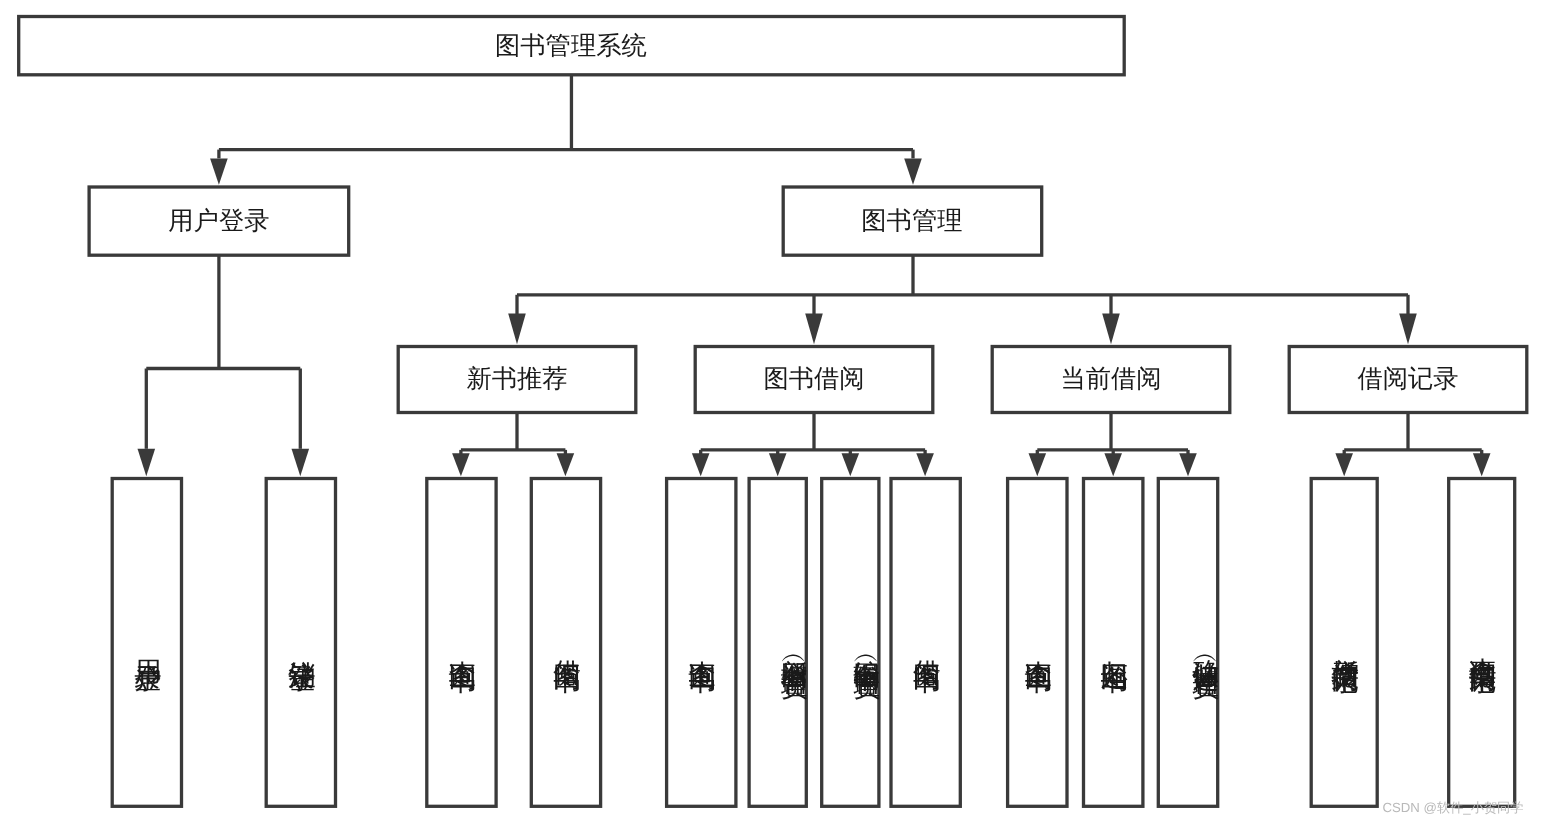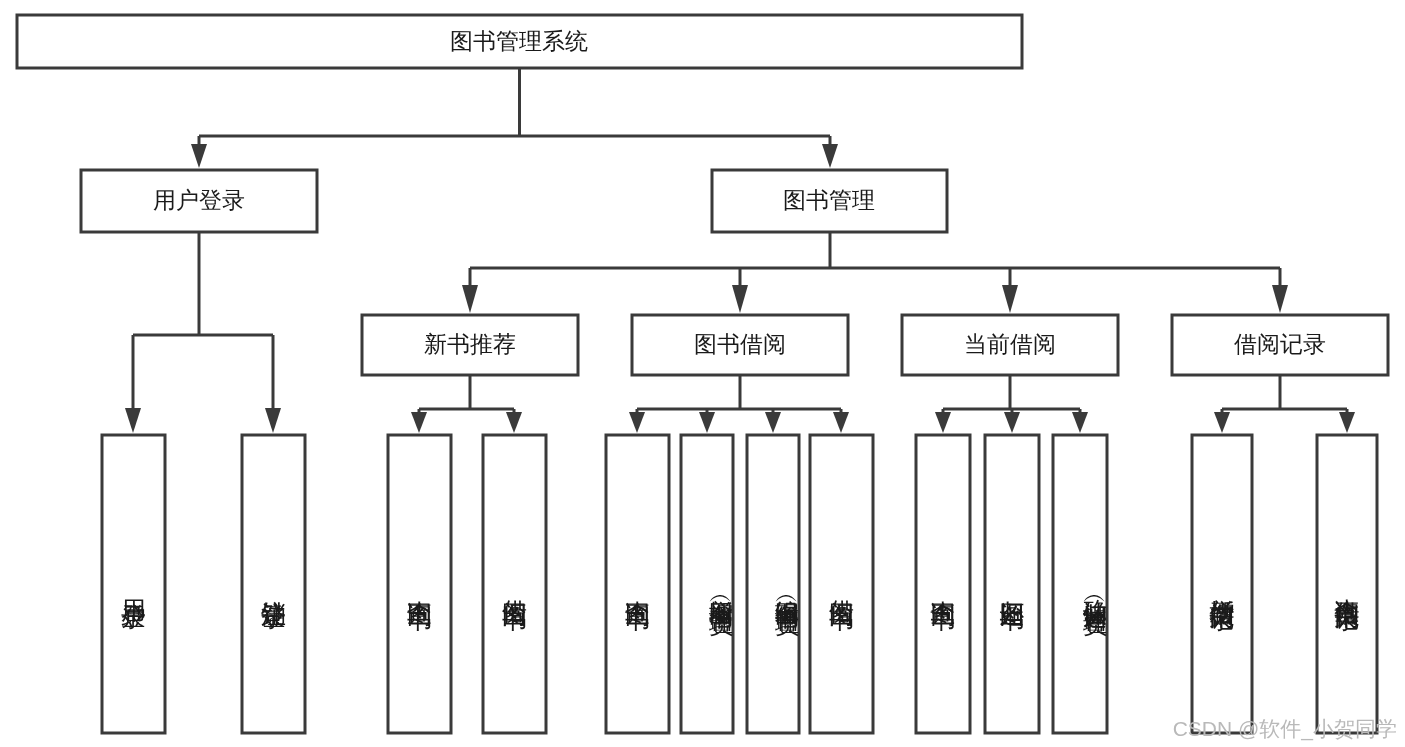--- a/index.html
+++ b/index.html
@@ -57,24 +57,24 @@
     color: #1a1a1a;
     letter-spacing: 2px;
     display: flex;
     align-items: center;
     justify-content: center;
     white-space: nowrap;
     pointer-events: none;
   }
   .watermark {
     position: absolute;
-    right: 8px;
+    right: 20px;
     bottom: 4px;
     font-family: "Liberation Sans", "DejaVu Sans", sans-serif;
-    font-size: 21px;
+    font-size: 12px;
     color: #b9b9b9;
     white-space: nowrap;
   }
 </style>
 </head>
 <body>
 
 <div id="diagram-root">
 
   <svg class="diagram-canvas" viewBox="0 0 1405 747">

